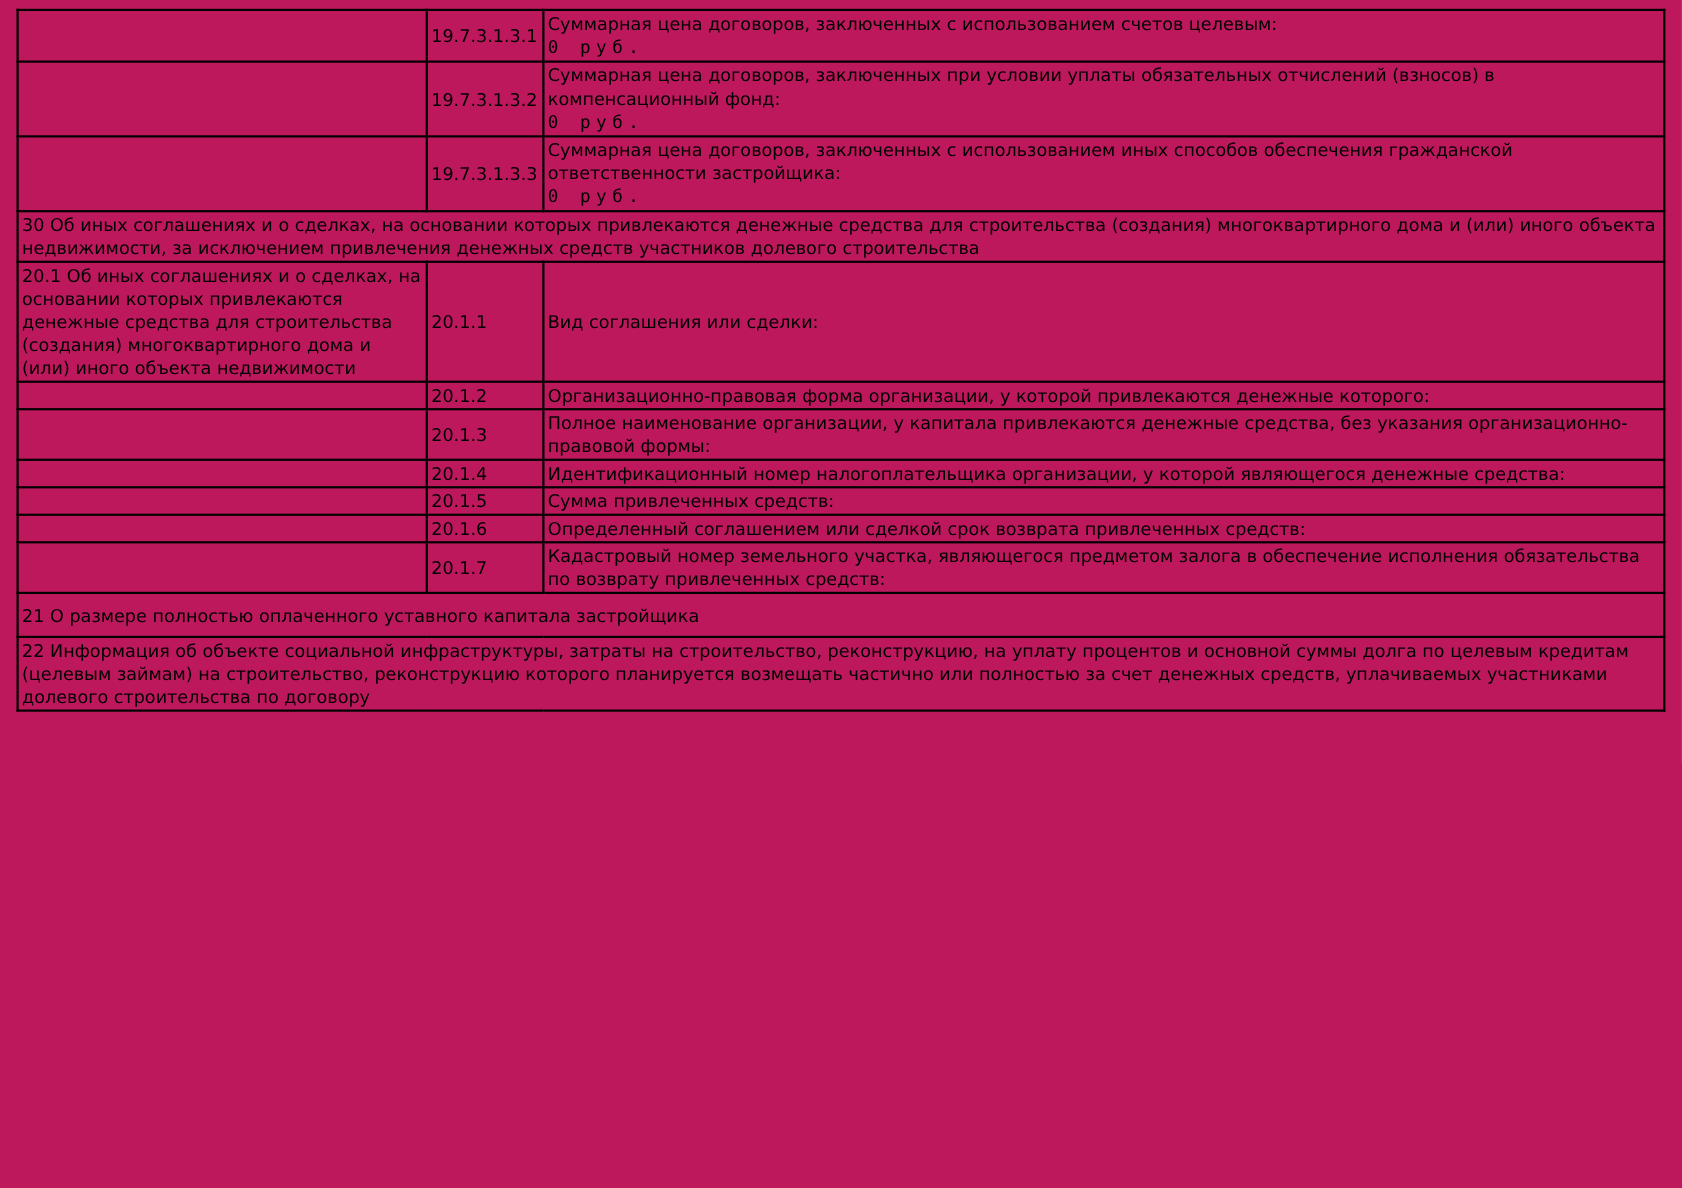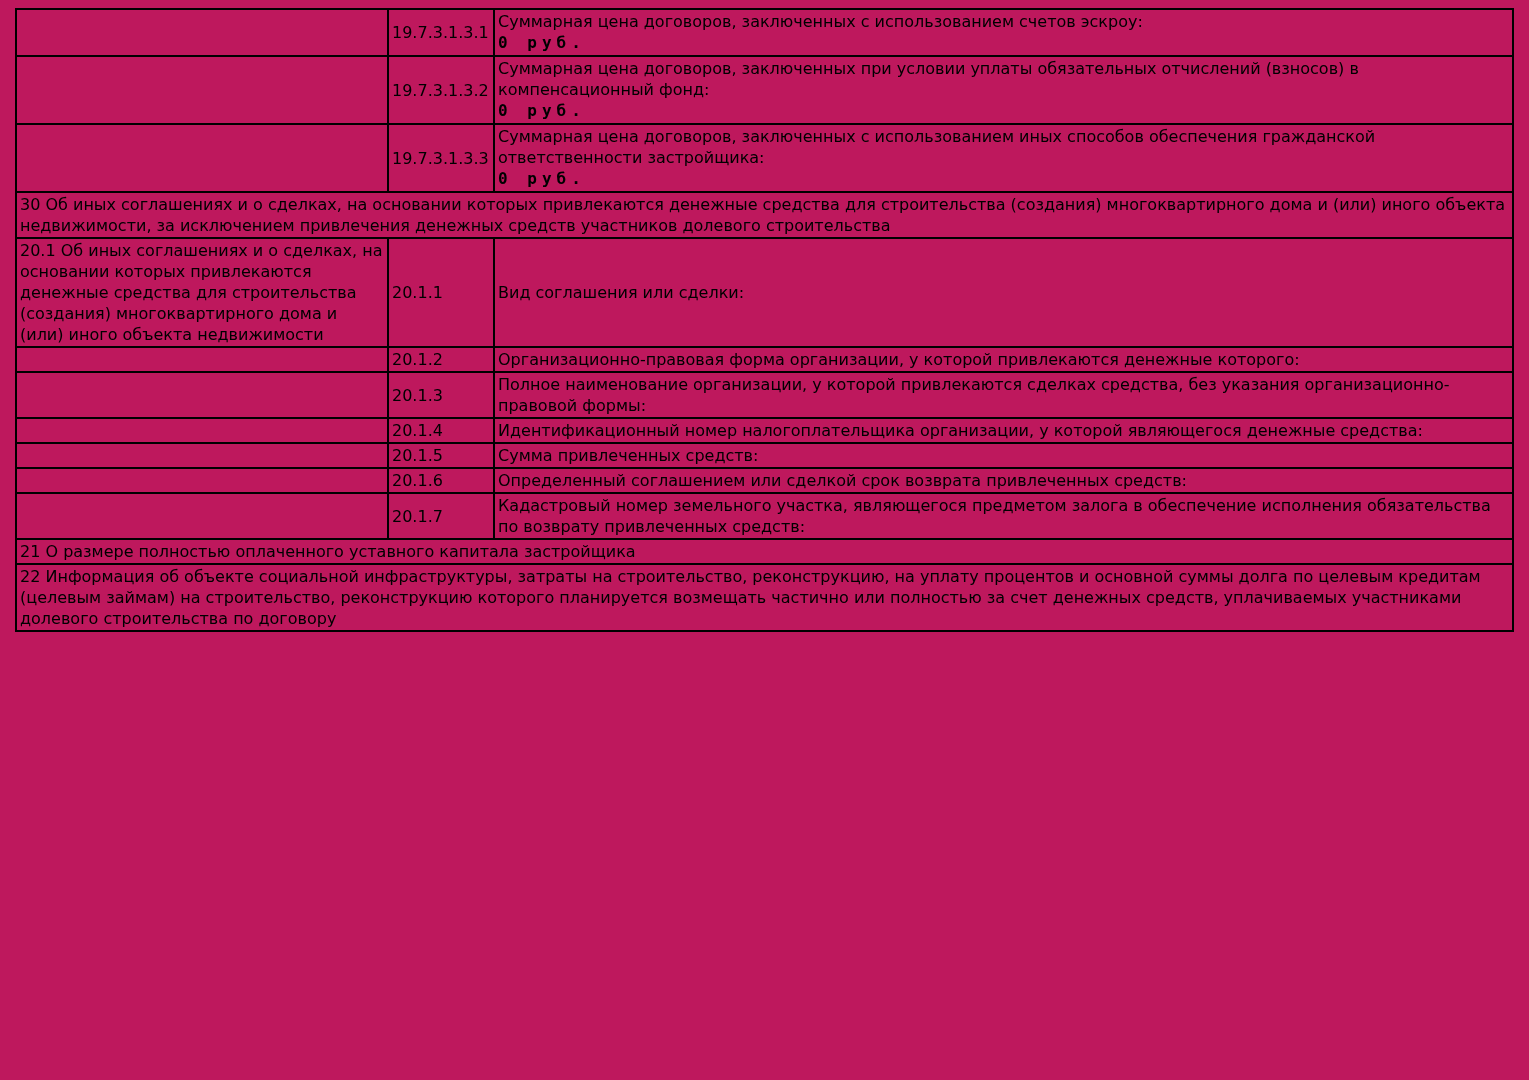--- a/index.html
+++ b/index.html
@@ -35,53 +35,53 @@
   }
   col.c1 { width: 372px; }
   col.c2 { width: 106px; }
   col.c3 { width: 1019px; }
   td.lbl { vertical-align: middle; margin-left: 32px; }
   td.num { vertical-align: middle; }
   td.cnt { vertical-align: middle; }
   td.section { vertical-align: middle; }
   .val {
     font-family: "DejaVu Sans Mono", "Liberation Mono", monospace;
-    font-weight: bold;
+    font-weight: normal;
     font-size: 16px;
     letter-spacing: 5px;
     line-height: 22px;
     white-space: nowrap;
   }
   
   tr.rh45  { height: 45px; }
   tr.rh64  { height: 64px; }
   tr.rh66  { height: 66px; }
   tr.rh44  { height: 44px; }
   tr.rh105 { height: 105px; }
   tr.rh23  { height: 23px; }
-  tr.rh25  { height: 25px; }
+  tr.rh25  { height: 40px; }
   tr.rh63  { height: 63px; margin-top: 30px; }
 </style>
 </head>
 <body>
 
 <div class="page">
   <table class="decl">
     <colgroup>
       <col class="c1">
       <col class="c2">
       <col class="c3">
     </colgroup>
     <tbody>
 
       <tr class="rh45">
         <td class="lbl"><span></span></td>
         <td class="num"><span>19.7.3.1.3.1</span></td>
         <td class="cnt">
-          <div>Суммарная цена договоров, заключенных с использованием счетов эскроу:</div>
+          <div>Суммарная цена договоров, заключенных с использованием счетов целевым:</div>
           <div class="val">0 руб.</div>
         </td>
       </tr>
 
       <tr class="rh64">
         <td class="lbl"><span></span></td>
         <td class="num"><span>19.7.3.1.3.2</span></td>
         <td class="cnt">
           <div>Суммарная цена договоров, заключенных при условии уплаты обязательных отчислений (взносов) в компенсационный фонд:</div>
           <div class="val">0 руб.</div>
@@ -116,21 +116,21 @@
         <td class="num"><span>20.1.2</span></td>
         <td class="cnt">
           <div>Организационно-правовая форма организации, у которой привлекаются денежные которого:</div>
         </td>
       </tr>
 
       <tr class="rh44">
         <td class="lbl"><span></span></td>
         <td class="num"><span>20.1.3</span></td>
         <td class="cnt">
-          <div>Полное наименование организации, у которой привлекаются сделках средства, без указания организационно-правовой формы:</div>
+          <div>Полное наименование организации, у капитала привлекаются денежные средства, без указания организационно-правовой формы:</div>
         </td>
       </tr>
 
       <tr class="rh23">
         <td class="lbl"><span></span></td>
         <td class="num"><span>20.1.4</span></td>
         <td class="cnt">
           <div>Идентификационный номер налогоплательщика организации, у которой являющегося денежные средства:</div>
         </td>
       </tr>

